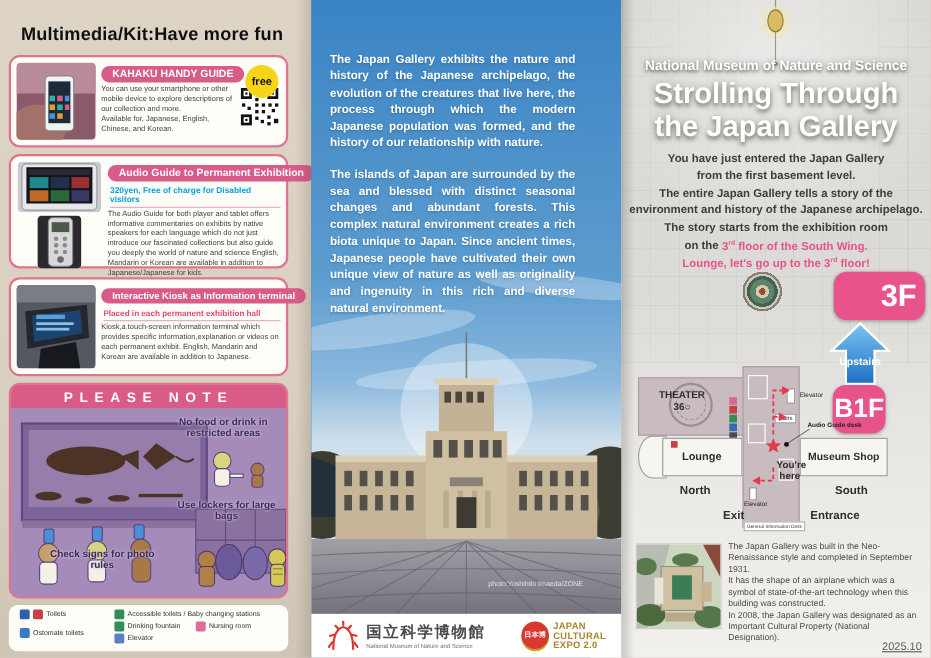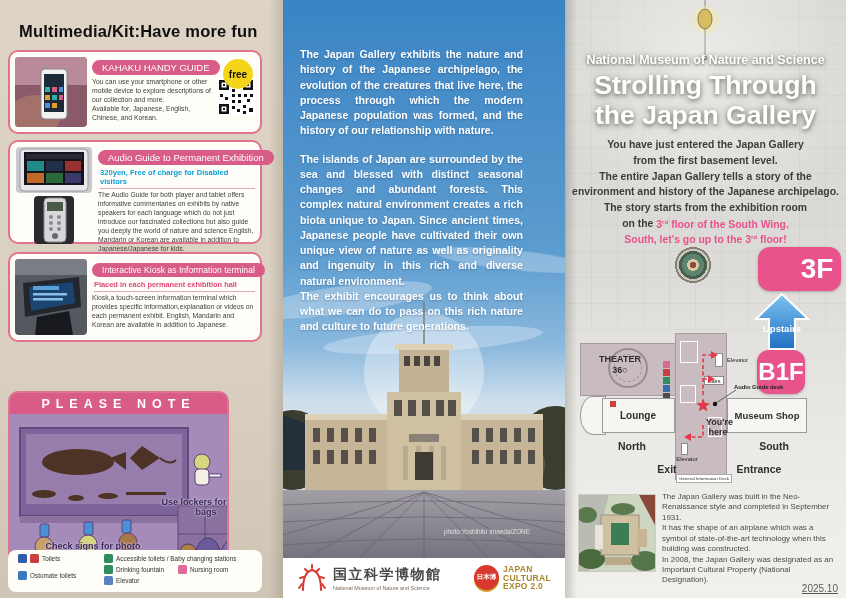--- a/index.html
+++ b/index.html
@@ -8,30 +8,30 @@
     font-family:"Liberation Sans",sans-serif;background:#d6cdbf;
   }
   
   #left{position:absolute;left:0;top:0;width:283px;height:598px;
     background:linear-gradient(180deg,#ddd4c6 0%,#d9d0c2 60%,#cfc5b4 100%);}
   #left .fold{position:absolute;right:0;top:0;width:14px;height:100%;
     background:linear-gradient(90deg,rgba(0,0,0,0) 0%,rgba(80,70,55,.18) 100%);}
   .lp-title{position:absolute;left:19px;top:22px;font-size:16.5px;font-weight:bold;color:#101010;letter-spacing:.2px;white-space:nowrap;}
   .card{position:absolute;left:8px;width:254px;background:#fffdf8;border:2px solid #e2738f;border-radius:10px;box-sizing:border-box;padding:5px;}
   .card-row{display:flex;gap:5px;}
-  .pill{display:inline-block;color:#fff;border-radius:999px;font-weight:normal;padding:2px 10px;white-space:nowrap;text-align:center;}
+  .pill{display:inline-block;color:#fff;border-radius:999px;font-weight:bold;padding:2px 10px;white-space:nowrap;text-align:center;}
   .card-body{font-size:6.8px;color:#3f3f3f;line-height:1.32;}
   .sub-blue{font-size:7.6px;font-weight:bold;color:#0aa0d8;margin:3px 0 2px 2px;border-bottom:1px solid #e2a9bb;padding-bottom:2px;}
   .sub-pink{font-size:7.4px;font-weight:bold;color:#e0467c;margin:3px 0 2px 2px;border-bottom:1px solid #e2a9bb;padding-bottom:2px;}
   .free-badge{position:absolute;right:7px;top:7px;width:30px;height:30px;border-radius:50%;
     color:#111;font-size:10px;font-weight:bold;display:flex;align-items:center;justify-content:center;}
   .photo{border-radius:4px;overflow:hidden;flex:none;}
   
-  #please-note{position:absolute;left:8px;top:348px;width:221px;height:196px;border:2px solid #e2738f;border-radius:10px;
-    overflow:hidden;box-sizing:border-box;background:#a48bba;margin-top:43px;}
+  #please-note{position:absolute;left:8px;top:348px;width:254px;height:196px;border:2px solid #e2738f;border-radius:10px;
+    overflow:hidden;box-sizing:border-box;background:#a48bba;}
   #pn-header{height:21px;color:#fff;font-size:12.5px;font-weight:bold;letter-spacing:6px;
     display:flex;align-items:center;justify-content:center;}
   .pn-caption{position:absolute;font-size:9px;font-weight:bold;color:#3a2a55;text-align:center;line-height:1.15;
     text-shadow:0 0 2px #cfc0de,0 0 3px #cfc0de;}
   
   #legend{position:absolute;left:8px;top:550px;width:254px;height:42px;background:#fffdf8;border-radius:8px;
     box-sizing:border-box;padding:4px 6px 3px 10px;display:flex;gap:8px;}
   .lg-item{display:flex;align-items:center;gap:3px;font-size:6.4px;color:#333;margin-bottom:2px;}
   .lg-ic{width:9px;height:9px;border-radius:1.5px;flex:none;}
   
@@ -255,20 +255,21 @@
         <ellipse cx="198" cy="140" rx="12" ry="16" fill="#6a5a9a"></ellipse>
         <ellipse cx="222" cy="141" rx="11" ry="15" fill="#7a6aaa"></ellipse>
         <circle cx="178" cy="138" r="8" fill="#b08048"></circle>
         <rect x="171" y="144" width="14" height="18" rx="4" fill="#b08048"></rect>
         <circle cx="242" cy="136" r="8" fill="#d6c858"></circle>
         <rect x="236" y="142" width="13" height="20" rx="4" fill="#d6c858"></rect>
         <line x1="238" y1="146" x2="247" y2="146" stroke="#8a7a2a"></line>
         <line x1="238" y1="151" x2="247" y2="151" stroke="#8a7a2a"></line>
       </g>
     </svg>
+    <div class="pn-caption" style="left:140px;top:28px;width:106px;">No food or drink in restricted areas</div>
     <div class="pn-caption" style="left:150px;top:104px;width:92px;">Use lockers for large bags</div>
     <div class="pn-caption" style="left:28px;top:148px;width:110px;">Check signs for photo rules</div>
   </div>
 
   <div id="legend">
     <div style="width:78px;">
       <div class="lg-item">
         <span class="lg-ic" style="background-color: rgb(46, 95, 168);"></span>
         <span class="lg-ic" style="background-color: rgb(200, 64, 64);"></span>
         <span>Toilets</span>
@@ -391,21 +392,20 @@
         <line x1="141" y1="492" x2="282" y2="535"></line>
       <path d="M0,505 Q141,497 282,505" fill="none"></path>
       <path d="M0,522 Q141,512 282,522" fill="none"></path>
       <path d="M0,545 Q141,533 282,545" fill="none"></path>
     </g>
   </svg>
 
   <div class="cp-text">
     <p>The Japan Gallery exhibits the nature and history of the Japanese archipelago, the evolution of the creatures that live here, the process through which the modern Japanese population was formed, and the history of our relationship with nature.</p>
     <p class="gap">The islands of Japan are surrounded by the sea and blessed with distinct seasonal changes and abundant forests. This complex natural environment creates a rich biota unique to Japan. Since ancient times, Japanese people have cultivated their own unique view of nature as well as originality and ingenuity in this rich and diverse natural environment.</p>
-    <p>The exhibit encourages us to think about what we can do to pass on this rich nature and culture to future generations.</p>
   </div>
   <div class="credit">photo:Yoshihito Imaeda/ZONE</div>
 
   <div id="logo-strip">
     <div class="mus-logo">
       <svg width="30" height="28" viewBox="0 0 30 28">
         <g stroke="#d8382e" stroke-width="2" stroke-linecap="round" fill="none">
           <path d="M6,26 Q6,8 15,6 Q24,8 24,26"></path>
           <line x1="2" y1="24" x2="5" y2="20"></line>
             <line x1="28" y1="24" x2="25" y2="20"></line>
@@ -450,21 +450,21 @@
     <div>the Japan Gallery</div>
   </div>
 
   <div class="rp-intro">
     <div>You have just entered the Japan Gallery</div>
     <div>from the first basement level.</div>
     <div>The entire Japan Gallery tells a story of the</div>
     <div>environment and history of the Japanese archipelago.</div>
     <div>The story starts from the exhibition room</div>
     <div><span>on the </span><span class="pink"><span>3</span><sup>rd</sup><span> floor of the South Wing.</span></span></div>
-    <div class="pink"><span>South, let's go up to the </span><span>3</span><sup>rd</sup><span> floor!</span></div>
+    <div class="pink"><span>Lounge, let's go up to the </span><span>3</span><sup>rd</sup><span> floor!</span></div>
   </div>
 
   <div class="floor-badge" id="badge-3f" style="background-color: rgb(232, 83, 140);">3F</div>
   <svg id="arrow-up" width="56" height="60" viewBox="0 0 56 60">
     <defs>
         <linearGradient id="ab" x1="0" y1="0" x2="0" y2="1">
       <stop offset="0" stop-color="#7cc4f0"></stop>
           <stop offset="1" stop-color="#1f6fc4"></stop>
         </linearGradient>
       </defs>

